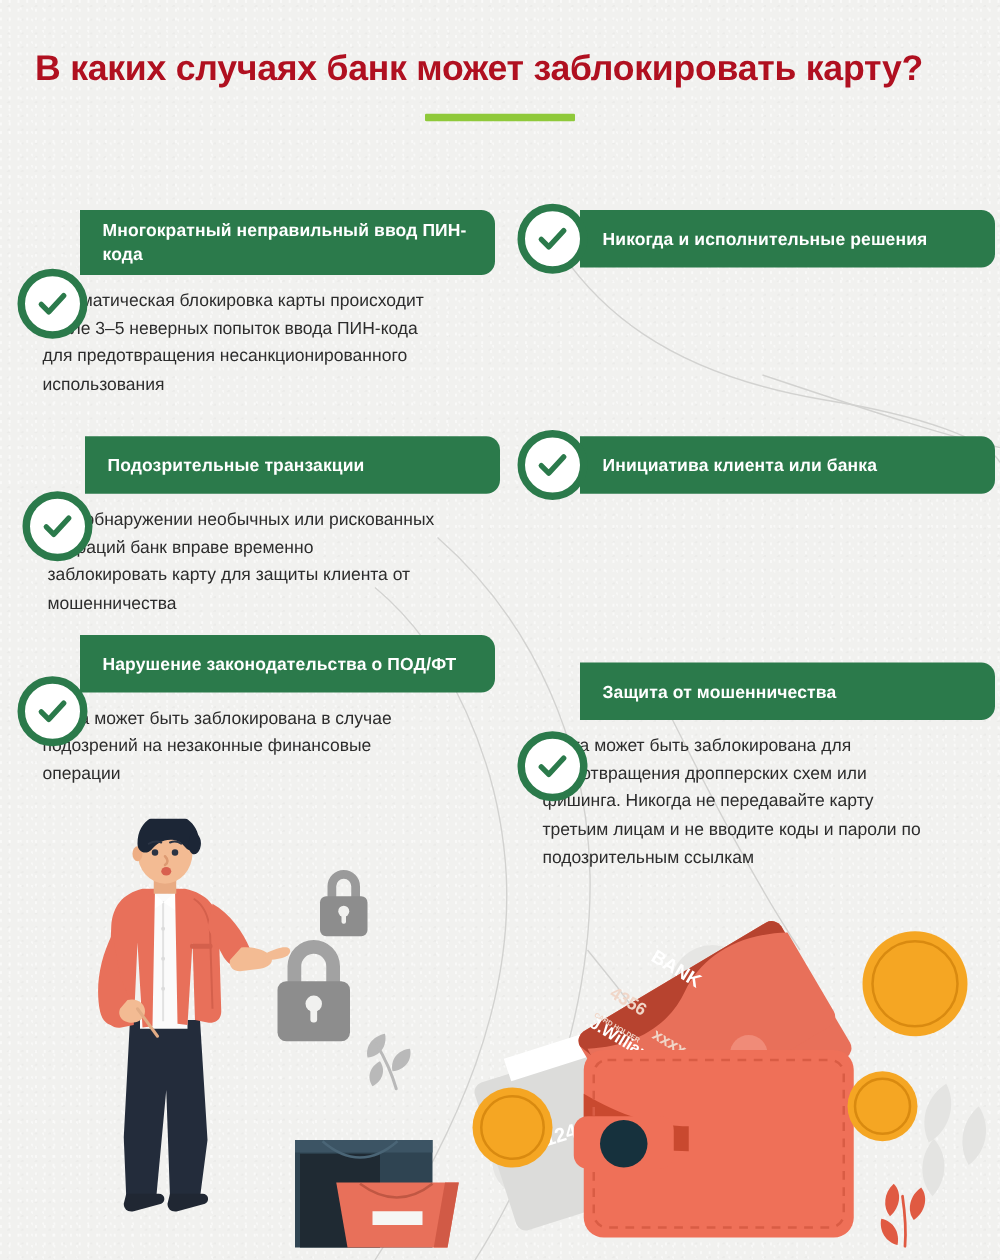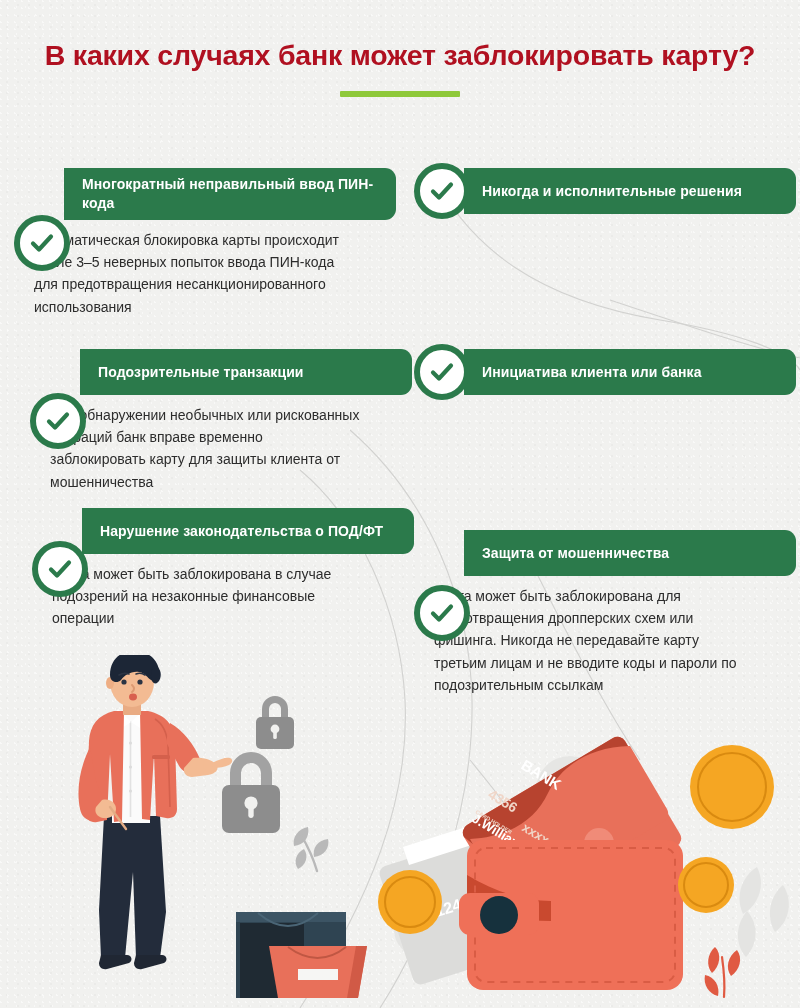--- a/index.html
+++ b/index.html
@@ -18,21 +18,21 @@
       radial-gradient(circle at 84% 77%, rgba(255,255,255,.5) 0 1px, transparent 1px),
       #f1f1ef;
     background-size: 7px 7px, 11px 11px, 9px 9px, 100% 100%;
     overflow: hidden;
   }
 
   
   .bg-curves { position: absolute; inset: 0; z-index: 0; pointer-events: none; }
 
   
-  .header { position: absolute; top: 38px; left: 0; width: 800px; z-index: 5; text-align: center; }
+  .header { position: absolute; top: 38px; left: 0; width: 800px; z-index: 5; }
   .title {
     color: #b01020;
     font-size: 28.5px;
     font-weight: bold;
     line-height: 34px;
     letter-spacing: -0.2px;
     padding: 0 28px;
   }
   .title-underline {
     width: 120px; height: 6px;
@@ -82,22 +82,22 @@
   .body-text {
     margin: 9px 0 0 28px;
     color: #2c2c2c;
     font-size: 14px;
     line-height: 22.2px;
     max-width: 310px;
   }
 
   
   #L0 { position: absolute; top: 0px;   left: 0; width: 390px; }
-  #L1 { position: absolute; top: 181px; left: 16px; width: 390px; }
-  #L2 { position: absolute; top: 340px; left: 18px; width: 390px; }
+  #L1 { position: absolute; top: 181px; left: 4px; width: 390px; }
+  #L2 { position: absolute; top: 340px; left: 0; width: 390px; }
   #R0 { position: absolute; top: 0px;   left: 0; width: 390px; }
   #R1 { position: absolute; top: 181px; left: 0; width: 390px; text-align: center; }
   #R2 { position: absolute; top: 362px; left: 0; width: 390px; }
 
   
   .illus { position: absolute; z-index: 2; }
   #illus-left  { left: 40px;  top: 655px; width: 330px; height: 353px; }
   #illus-right { left: 375px; top: 735px; width: 425px; height: 273px; }
 </style>
 </head>

